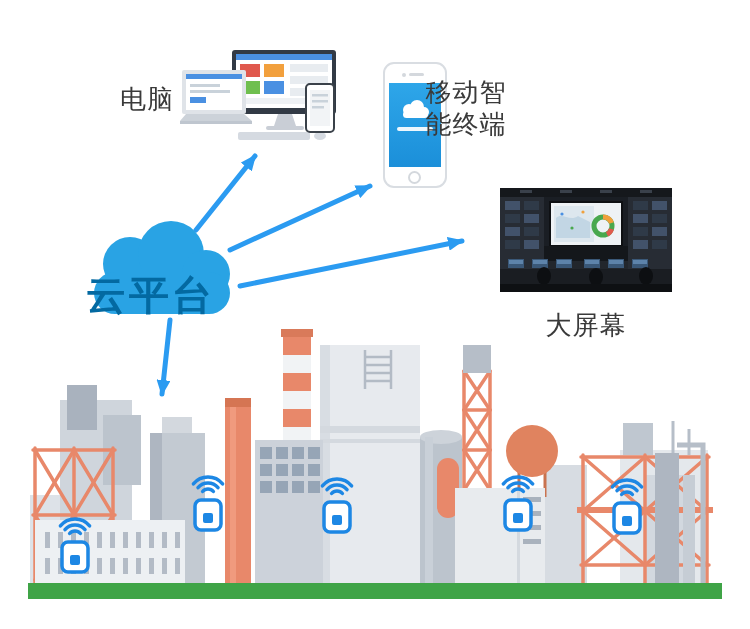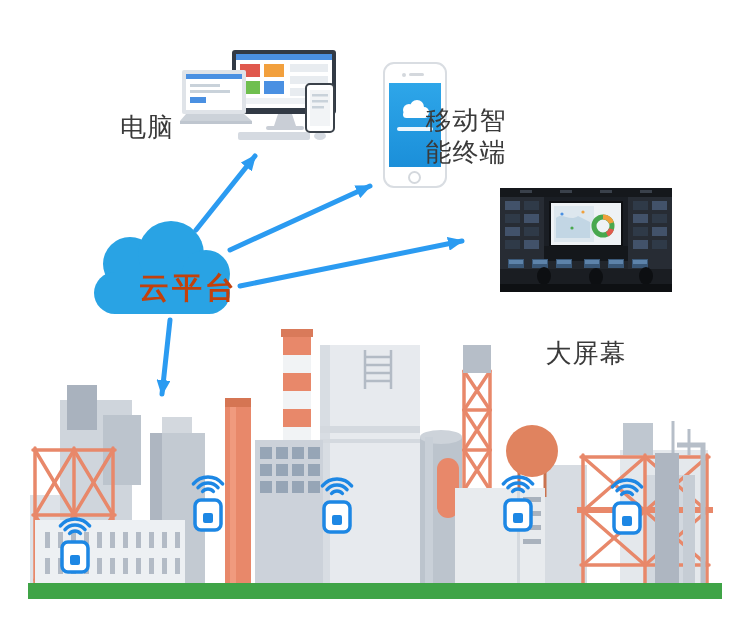--- a/index.html
+++ b/index.html
@@ -5,29 +5,29 @@
   :root{
     --arrow-blue:#2b9bf1; --cloud-blue:#29a3e4; --wifi-blue:#1d87e4;
     --phone-screen-blue:#2ea6e9; --ground-green:#3fa447; --coral-orange:#e8886a;
     --label-text:#3a3a3a;
   }
   *{box-sizing:border-box;margin:0;padding:0;}
   body{background:#fff;font-family:"DejaVu Sans","Liberation Sans",sans-serif;}
   .canvas{position:relative;width:750px;height:629px;background:#fff;overflow:hidden;margin:0 auto;}
   .abs{position:absolute;}
   .label{position:absolute;color:var(--label-text);font-size:26px;font-weight:500;
-         line-height:32px;text-align:center;letter-spacing:1px;margin-top:28px;}
+         line-height:32px;text-align:center;letter-spacing:1px;}
   .computer-label{left:112px;top:83px;width:70px;}
   .mobile-label{left:424px;top:76px;width:84px;word-break:break-all;}
   .screen-label{left:540px;top:309px;width:92px;}
   
   .cloud-wrap{left:86px;top:216px;width:152px;height:104px;}
   .cloud-shape{fill:var(--cloud-blue);}
-  .cloud-text{position:absolute;left:0;top:52px;width:100%;text-align:right;
-              color:#c2410c;font-size:30px;font-weight:bold;letter-spacing:3px;}
+  .cloud-text{position:absolute;left:0;top:52px;width:100%;text-align:left;
+              color:#0369a1;font-size:40px;font-weight:bold;letter-spacing:3px;}
   
   .arrows{left:0;top:0;width:750px;height:629px;pointer-events:none;}
   .arrow-line{stroke:var(--arrow-blue);stroke-width:5;stroke-linecap:round;fill:none;}
   .arrow-head-fill{fill:var(--arrow-blue);}
   
   .phone{left:383px;top:62px;width:64px;height:126px;background:#fff;border:2px solid #d9dde2;
          border-radius:11px;}
   .phone-screen{position:absolute;left:4px;top:19px;width:52px;height:84px;
                 background:linear-gradient(180deg,var(--phone-screen-blue),#1b8fd9);}
   .phone-speaker{position:absolute;left:24px;top:9px;width:15px;height:3px;border-radius:2px;background:#d4d8dd;}

